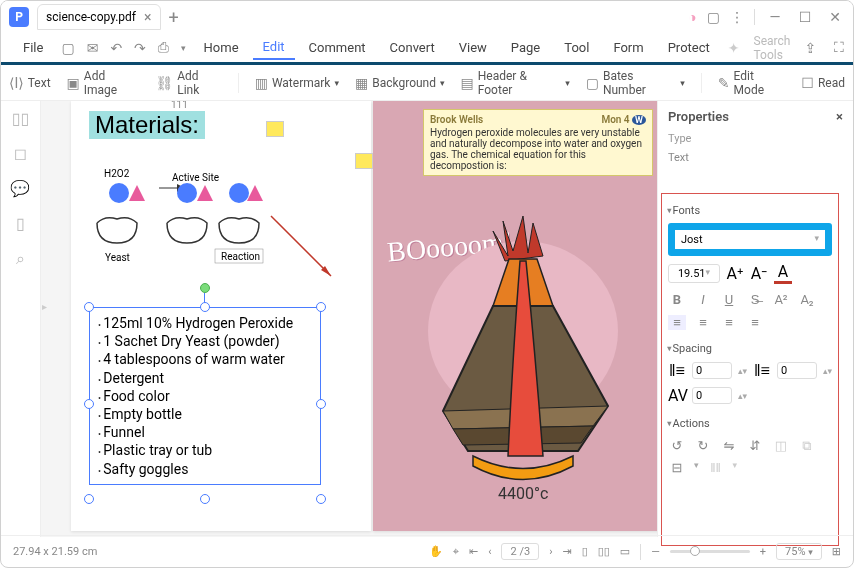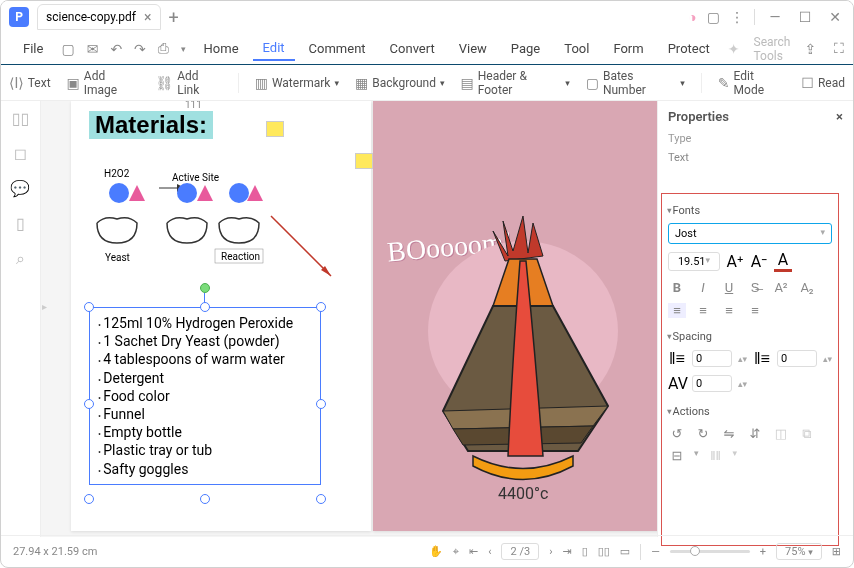--- a/index.html
+++ b/index.html
@@ -5,54 +5,54 @@
 * { margin:0; padding:0; box-sizing:border-box; font-family:-apple-system,BlinkMacSystemFont,'Segoe UI',Roboto,sans-serif; }
 body { width:854px; height:568px; background:#fff; border:1px solid #d0d0d0; border-radius:8px; overflow:hidden; position:relative; }
 .title-bar { height:32px; display:flex; align-items:center; padding:0 8px; background:#fff; }
 .app-icon { width:20px; height:20px; background:#4a7cff; border-radius:4px; margin-right:8px; display:flex; align-items:center; justify-content:center; color:#fff; font-size:12px; font-weight:bold; }
 .tab { display:flex; align-items:center; background:#fff; border:1px solid #e0e0e0; border-radius:6px 6px 0 0; padding:4px 8px; font-size:12px; gap:8px; }
 .tab-close { color:#888; cursor:pointer; font-size:14px; }
 .tab-plus { margin-left:8px; color:#888; font-size:18px; cursor:pointer; }
 .title-right { margin-left:auto; display:flex; gap:10px; align-items:center; }
 .title-right span { color:#888; font-size:14px; cursor:pointer; }
 .win-btn { width:20px; text-align:center; }
-.menu-bar { height:32px; display:flex; align-items:center; padding:0 12px; gap:4px; border-bottom:1px solid #0c4a6e; font-size:13px; }
+.menu-bar { height:32px; display:flex; align-items:center; padding:0 12px; gap:4px; border-bottom:3px solid #0c4a6e; font-size:13px; }
 .menu-item { padding:4px 10px; cursor:pointer; color:#444; }
 .menu-item.active { color:#4a7cff; border-bottom:2px solid #4a7cff; }
 .menu-icon { color:#888; font-size:14px; cursor:pointer; padding:2px 4px; }
 .menu-right { margin-left:auto; display:flex; gap:10px; align-items:center; }
 .search-tools { color:#bbb; font-size:12px; }
 .toolbar { height:36px; display:flex; align-items:center; padding:0 8px; gap:16px; border-bottom:1px solid #eee; font-size:12px; color:#555; }
 .tool-btn { display:flex; align-items:center; gap:4px; cursor:pointer; }
 .tool-icon { color:#888; font-size:14px; }
 .tool-sep { width:1px; height:20px; background:#eee; }
 .main { display:flex; height:436px; }
 .left-rail { width:40px; border-right:1px solid #eee; display:flex; flex-direction:column; align-items:center; padding-top:8px; gap:16px; }
 .rail-icon { color:#bbb; font-size:16px; cursor:pointer; }
 .canvas-area { flex:1; background:#f5f5f5; position:relative; overflow:hidden; padding:4px; }
 .page-left { position:absolute; left:30px; top:0; width:300px; height:430px; background:#fff; box-shadow:0 1px 3px rgba(0,0,0,.1); }
 .page-right { position:absolute; left:332px; top:0; width:300px; height:430px; background:#d9a7b3; box-shadow:0 1px 3px rgba(0,0,0,.1); }
-.materials-title { position:absolute; left:18px; top:10px; font-size:24px; font-weight:700; font-family:'Arial Black',sans-serif; background:#a0e0e0; padding:0 6px; }
+.materials-title { position:absolute; left:18px; top:10px; font-size:24px; font-weight:400; font-family:'Arial Black',sans-serif; background:#a0e0e0; padding:0 6px; }
 .note-icon { position:absolute; width:18px; height:16px; background:#ffe95c; border:1px solid #ccc; }
 .chem-scribble { position:absolute; left:18px; top:62px; width:220px; height:110px; font-size:10px; }
 .text-box { position:absolute; left:18px; top:206px; width:232px; border:1px solid #4a7cff; padding:6px 8px; font-size:14px; line-height:1.3; }
 .text-box .row { display:block; }
 .text-box .row::before { content:"• "; font-size:9px; color:#333; }
 .sel-handle { position:absolute; width:10px; height:10px; background:#fff; border:1.5px solid #4a7cff; border-radius:50%; }
 .rot-handle { position:absolute; width:10px; height:10px; background:#7bdc7b; border:1px solid #4caf50; border-radius:50%; }
 .comment-box { position:absolute; left:50px; top:8px; right:20px; background:#fff8d0; border:1px solid #d4c76a; font-size:10px; padding:4px 6px; }
 .comment-header { display:flex; justify-content:space-between; color:#8a7a3a; font-weight:600; margin-bottom:2px; }
 .volcano { position:absolute; left:40px; top:110px; width:220px; height:280px;text-align:center; }
 .right-panel { width:196px; border-left:1px solid #eee; padding:8px 10px; font-size:12px; overflow:hidden; }
 .panel-title { display:flex; justify-content:space-between; color:#555; font-weight:600; font-size:13px; }
 .panel-sub { color:#999; font-size:11px; margin-top:8px; }
 .panel-section { margin-top:10px; border:1px solid #d9534f; padding:6px; position:absolute; left:660px; top:182px; width:178px; height:353px; }
 .section-label { font-size:11px; color:#555; margin:4px 0 6px; }
 .section-label::before { content:"▸ "; font-size:9px; color:#888; transform:rotate(90deg); display:inline-block; }
-.font-select { width:100%; border:1px solid #0ea5e9; padding:3px 6px; font-size:11px; border-radius:3px; display:flex; justify-content:space-between; }
+.font-select { width:100%; border:7px solid #0ea5e9; padding:3px 6px; font-size:11px; border-radius:3px; display:flex; justify-content:space-between; }
 .size-row { display:flex; gap:6px; margin-top:6px; align-items:center; }
 .size-input { width:52px; border:1px solid #ddd; padding:2px 4px; font-size:11px; border-radius:3px; display:flex; justify-content:center; }
 .fmt-row { display:flex; gap:8px; margin-top:8px; color:#888; font-size:13px; }
 .fmt-btn { cursor:pointer; width:18px; text-align:center; }
 .num-input { width:40px; border:1px solid #ddd; padding:1px 3px; font-size:11px; border-radius:3px; }
 .status-bar { position:absolute; bottom:0; left:0; right:0; height:32px; border-top:1px solid #eee; display:flex; align-items:center; padding:0 12px; font-size:11px; color:#888; gap:12px; }
 .status-right { margin-left:auto; display:flex; gap:10px; align-items:center; }
 .zoom-slider { width:80px; height:3px; background:#ddd; border-radius:2px; position:relative; }
 .zoom-thumb { width:10px; height:10px; background:#fff; border:1px solid #aaa; border-radius:50%; position:absolute; top:-4px; left:20px; }
 .zoom-pct { border:1px solid #ddd; padding:1px 8px; border-radius:3px; }
@@ -159,21 +159,21 @@
     <span class="rail-icon">💬</span>
     <span class="rail-icon">▯</span>
     <span class="rail-icon">⌕</span>
   </div>
 
   <div class="canvas-area">
     <span style="position:absolute;left:1px;top:200px;color:#ccc;font-size:10px;">▸</span>
     <span style="position:absolute;right:1px;top:200px;color:#ccc;font-size:10px;">◂</span>
 
     <div class="page-left">
-      <div style="position:absolute;left:114px;top:-2px;font-size:10px;color:#888;">111</div>
+      <div style="position:absolute;left:100px;top:-2px;font-size:10px;color:#888;">111</div>
       <div class="materials-title">Materials:</div>
       <div class="note-icon" style="left:195px;top:20px;"></div>
 
       <div class="chem-scribble">
         <svg width="220" height="110">
           <text x="15" y="14" font-size="10" font-family="cursive">H2O2</text>
           <text x="83" y="18" font-size="10" font-family="cursive">Active Site</text>
           <circle cx="30" cy="30" r="10" fill="#4a7cff"></circle>
             <polygon points="48,22 56,38 40,38" fill="#e85a9c"></polygon>
           <path d="M 70 25 L 88 25" stroke="#333" fill="none"></path>
@@ -190,22 +190,22 @@
           <text x="132" y="97" font-size="10" font-family="cursive">Reaction</text>
         </svg>
       </div>
 
       <div class="text-box">
         <span class="row">125ml 10% Hydrogen Peroxide</span>
         <span class="row">1 Sachet Dry Yeast (powder)</span>
         <span class="row">4 tablespoons of warm water</span>
         <span class="row">Detergent</span>
         <span class="row">Food color</span>
+        <span class="row">Empty bottle</span>
         <span class="row">Funnel</span>
-        <span class="row">Empty bottle</span>
         <span class="row">Plastic tray or tub</span>
         <span class="row">Safty goggles</span>
       </div>
 
       <div class="rot-handle" style="left:129px;top:182px;"></div>
       <div style="position:absolute;left:133px;top:192px;width:1px;height:14px;background:#4a7cff;"></div>
       <div class="sel-handle" style="left:13px;top:201px;"></div>
       <div class="sel-handle" style="left:129px;top:201px;"></div>
       <div class="sel-handle" style="left:245px;top:201px;"></div>
       <div class="sel-handle" style="left:13px;top:298px;"></div>
@@ -215,20 +215,27 @@
       <div class="sel-handle" style="left:245px;top:393px;"></div>
     </div>
 
     <svg class="arrow-svg" width="100" height="90">
       <line x1="10" y1="10" x2="70" y2="70" stroke="#c0392b" stroke-width="1.5"></line>
       <polygon points="70,70 60,64 64,60" fill="#c0392b"></polygon>
     </svg>
 
     <div class="page-right">
       <div class="sticky-side" style="left:-18px;top:52px;"></div>
+      <div class="comment-box">
+        <div class="comment-header">
+          <span>Brook Wells</span>
+          <span><span>Mon 4</span> <span style="background:#2b579a;color:#fff;border-radius:50%;padding:0 3px;font-size:9px;">W</span></span>
+        </div>
+        <div style="color:#333;">Hydrogen peroxide molecules are very unstable and naturally decompose into water and oxygen gas. The chemical equation for this decompostion is:</div>
+      </div>
 
       <div style="position:absolute;left:14px;top:130px;font-size:28px;color:#fff;font-family:cursive;transform:rotate(-5deg);text-shadow:1px 1px 0 #c0809a;">BOoooom!</div>
 
       <div class="volcano">
         <svg width="220" height="290">
           <ellipse cx="110" cy="120" rx="95" ry="90" fill="#e8b8c5"></ellipse>
 
           <path d="M 110 5 L 100 40 L 90 10 L 95 45 L 80 20 L 92 50 L 130 45 L 120 12 L 115 42 L 110 5" fill="#c0392b" stroke="#222" stroke-width="1"></path>
           <path d="M 96 48 L 124 48 L 140 95 L 80 95 Z" fill="#e67e22" stroke="#222" stroke-width="1.5"></path>
 

